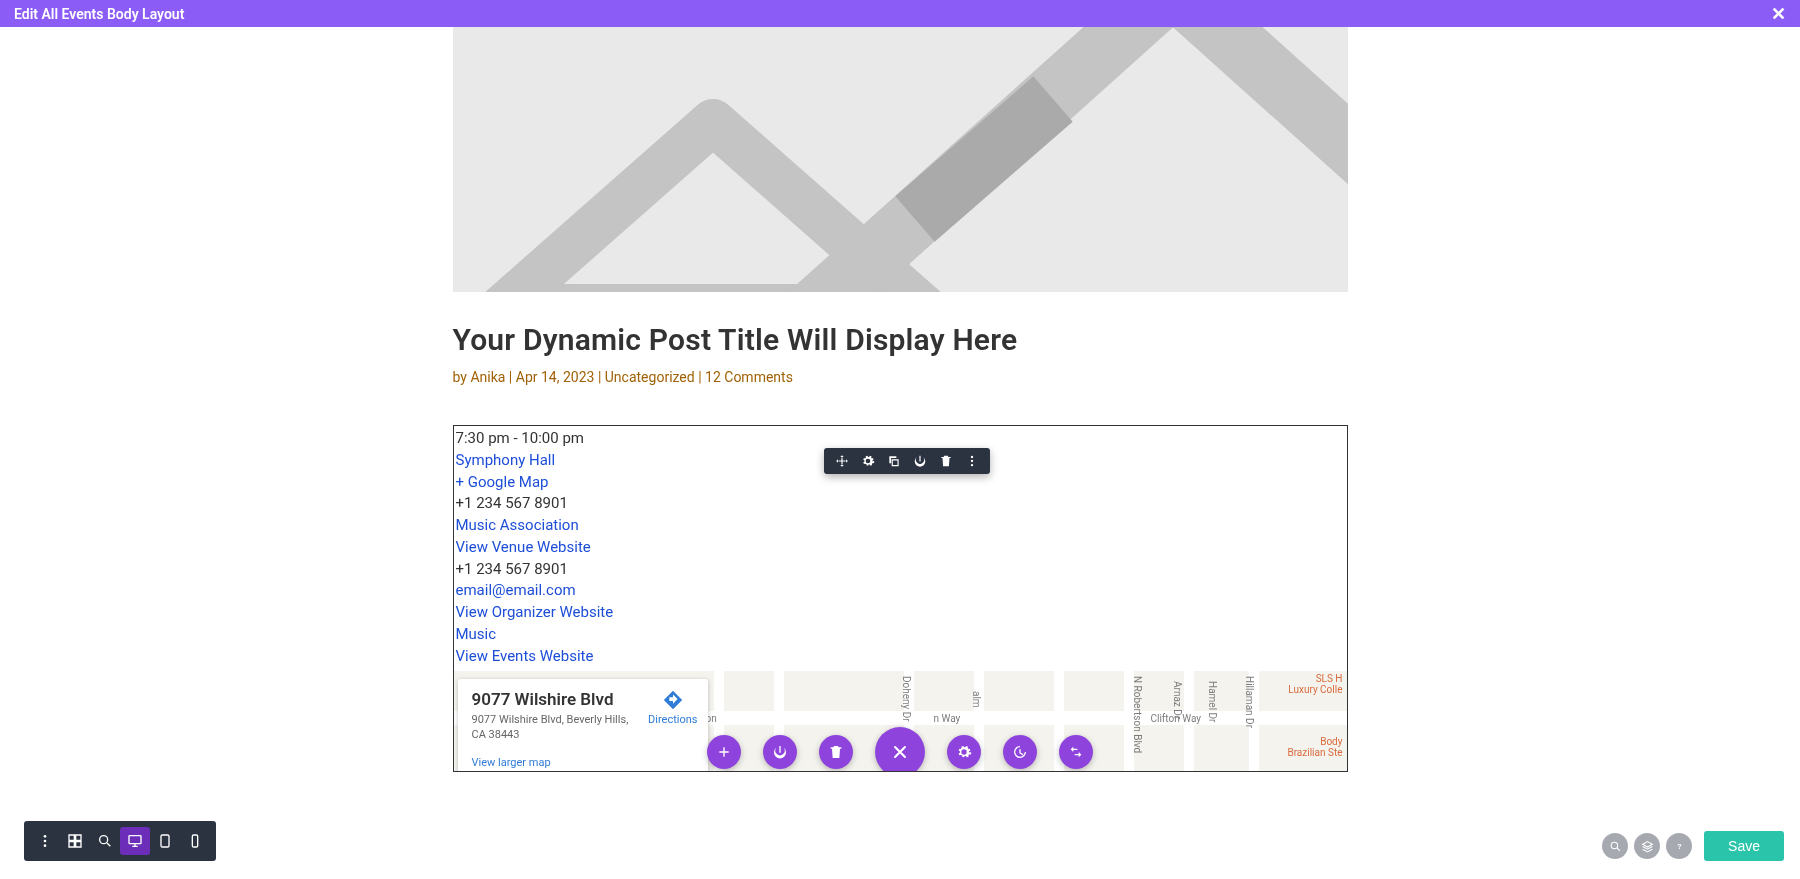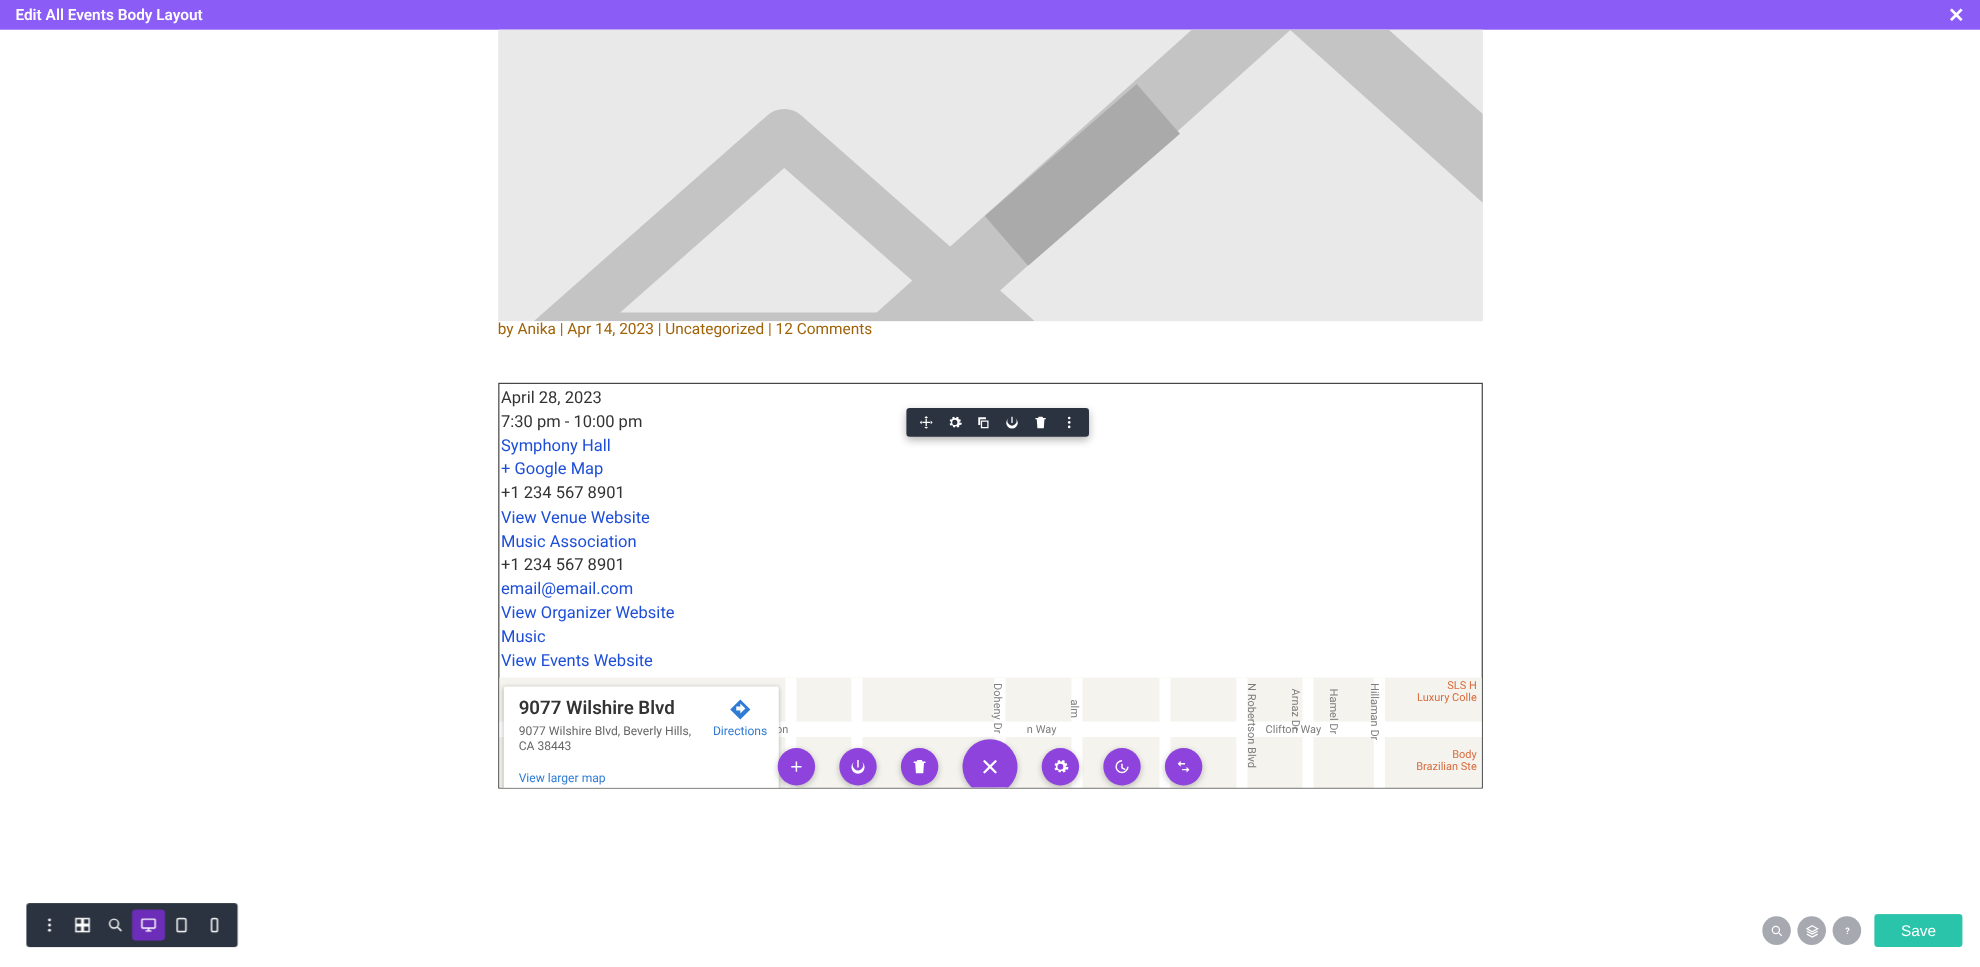--- a/index.html
+++ b/index.html
@@ -61,20 +61,21 @@
     <div class="hero-image">
       <svg viewBox="0 0 895 265" preserveAspectRatio="xMidYMid slice">
         <rect width="895" height="265" fill="#e9e9e9"></rect>
         <path d="M 50 280 L 260 95 L 470 280 Z" fill="none" stroke="#c4c4c4" stroke-width="46" stroke-linejoin="round"></path>
         <path d="M 330 310 L 720 -40 L 1110 310" fill="none" stroke="#c4c4c4" stroke-width="60" stroke-linejoin="round"></path>
         <path d="M 330 310 L 720 -40 L 1110 310" fill="none" stroke="#a6a6a6" stroke-width="0"></path>
         <path d="M 462 192 L 600 72" stroke="#aaaaaa" stroke-width="60"></path>
       </svg>
     </div>
 
+    <h1 class="post-title">Your Dynamic Post Title Will Display Here</h1>
     <div class="post-meta">
       by <span>Anika</span> |
       <span>Apr 14, 2023</span> |
       <span>Uncategorized</span> |
       <span>12 Comments</span>
     </div>
 
     <div class="events-module">
 
       <div class="module-toolbar">
@@ -106,27 +107,26 @@
         <span class="tb-icon">
             <svg viewBox="0 0 24 24">
               <circle cx="12" cy="5" r="2"></circle>
               <circle cx="12" cy="12" r="2"></circle>
               <circle cx="12" cy="19" r="2"></circle>
             </svg>
           </span>
       </div>
 
       <div class="event-details">
-        <div>April 28, 2023</div>
         <div>7:30 pm - 10:00 pm</div>
         <div><a>Symphony Hall</a></div>
         <div><a>+ Google Map</a></div>
         <div>+1 234 567 8901</div>
+        <div><a>Music Association</a></div>
         <div><a>View Venue Website</a></div>
-        <div><a>Music Association</a></div>
         <div>+1 234 567 8901</div>
         <div><a>email@email.com</a></div>
         <div><a>View Organizer Website</a></div>
         <div><a>Music</a></div>
         <div><a>View Events Website</a></div>
       </div>
 
       <div class="map-wrap">
         <div class="map-streets">
           <div class="hstreet" style="top:40px"></div>

